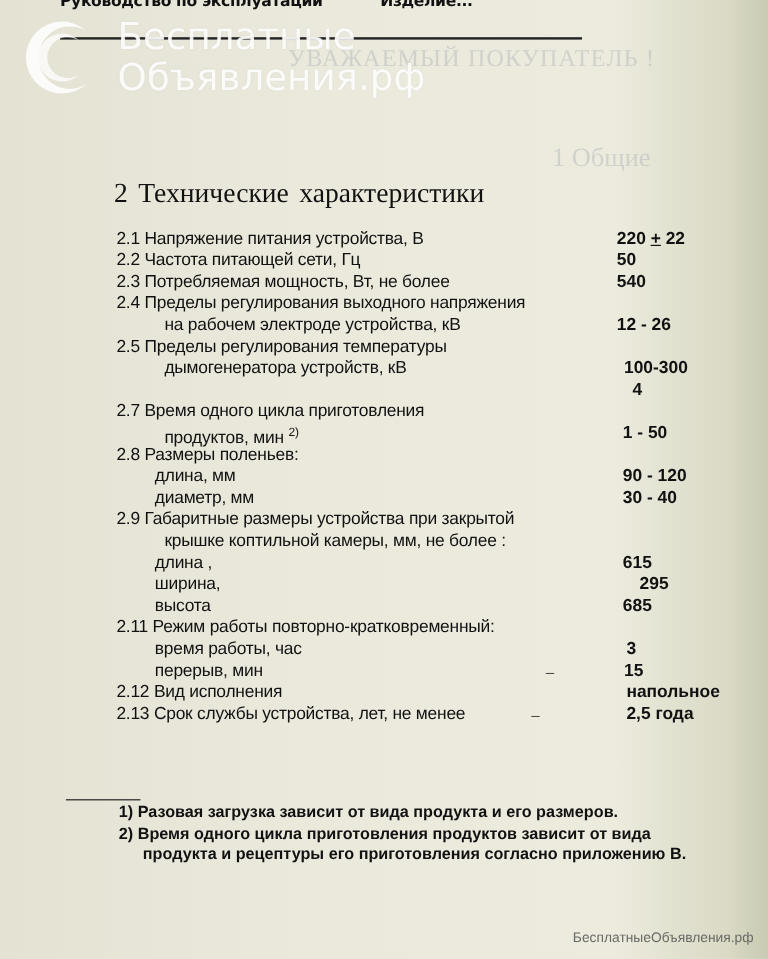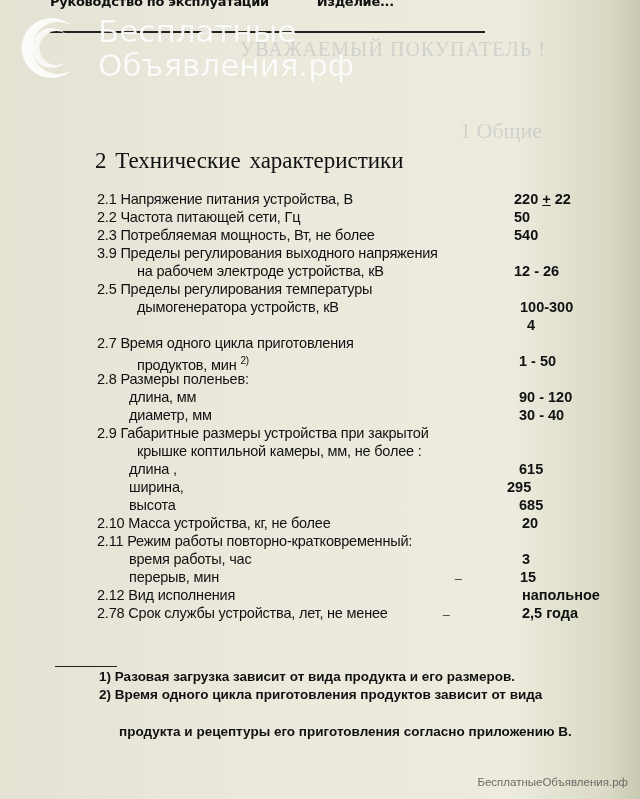--- a/index.html
+++ b/index.html
@@ -38,21 +38,21 @@
     .row .label { position: absolute; left: 0; letter-spacing: -0.2px; }
     .row .label.indent { left: 40px; }
     .row .label.indent2 { left: 32px; }
     .row .value { position: absolute; left: 417px; font-weight: bold; }
     .row sup { font-size: 10px; vertical-align: 6px; margin-left: 4px; }
     .u { text-decoration: underline; }
     .dash-mark { position: absolute; font-size: 12px; color: #333; }
     .fn-rule { position: absolute; left: 55px; top: 666px; width: 62px; height: 1px; background: #222; }
     .footnotes { position: absolute; left: 99px; top: 668px; font-size: 13.5px; line-height: 17.5px; font-weight: bold; }
     .footnotes .fn { white-space: nowrap; }
-    .footnotes .fn.cont { padding-left: 20px; margin-top: 20px; }
+    .footnotes .fn.cont { padding-left: 20px; }
     .footer-wm {
       position: absolute; right: 12px; bottom: 11px; font-size: 11.5px; color: #6a6a66;
       font-family: "Liberation Sans", sans-serif;
       margin-left: 36px;
     }
   </style>
 </head>
 <body>
 
 <div class="page">
@@ -83,21 +83,21 @@
     </div>
     <div class="row">
       <span class="label">2.2 Частота питающей сети, Гц</span>
       <span class="value">50</span>
     </div>
     <div class="row">
       <span class="label">2.3 Потребляемая мощность, Вт, не более</span>
       <span class="value">540</span>
     </div>
     <div class="row">
-      <span class="label">3.9 Пределы регулирования выходного напряжения</span>
+      <span class="label">2.4 Пределы регулирования выходного напряжения</span>
     </div>
     <div class="row">
       <span class="label indent">на рабочем электроде устройства, кВ</span>
       <span class="value">12 - 26</span>
     </div>
     <div class="row">
       <span class="label">2.5 Пределы регулирования температуры</span>
     </div>
     <div class="row">
       <span class="label indent">дымогенератора устройств, кВ</span>
@@ -129,48 +129,44 @@
     </div>
     <div class="row">
       <span class="label indent">крышке коптильной камеры,  мм, не более :</span>
     </div>
     <div class="row">
       <span class="label indent2">длина ,</span>
       <span class="value" style="left:422px">615</span>
     </div>
     <div class="row">
       <span class="label indent2">ширина,</span>
-      <span class="value" style="left:410px">295</span>
+      <span class="value" style="left:436px">295</span>
     </div>
     <div class="row">
       <span class="label indent2">высота</span>
       <span class="value" style="left:422px">685</span>
-    </div>
-    <div class="row">
-      <span class="label">2.10 Масса устройства, кг, не более</span>
-      <span class="value" style="left:425px">20</span>
     </div>
     <div class="row">
       <span class="label">2.11 Режим работы повторно-кратковременный:</span>
     </div>
     <div class="row">
       <span class="label indent2">время работы, час</span>
       <span class="value" style="left:425px">3</span>
     </div>
     <div class="row">
       <span class="label indent2">перерыв, мин</span>
       <span class="dash-mark" style="left:358px; top:-4px">_</span>
       <span class="value" style="left:423px">15</span>
     </div>
     <div class="row">
       <span class="label">2.12 Вид исполнения</span>
       <span class="value" style="left:425px">напольное</span>
     </div>
     <div class="row">
-      <span class="label">2.78 Срок службы устройства, лет, не менее</span>
+      <span class="label">2.13 Срок службы устройства, лет, не менее</span>
       <span class="dash-mark" style="left:346px; top:-4px">_</span>
       <span class="value" style="left:425px">2,5 года</span>
     </div>
   </div>
 
   <div class="fn-rule"></div>
   <div class="footnotes">
     <div class="fn">1) Разовая загрузка зависит от вида продукта и его размеров.</div>
     <div class="fn">2) Время одного цикла приготовления продуктов зависит от вида</div>
     <div class="fn cont">продукта и рецептуры его приготовления согласно приложению В.</div>

